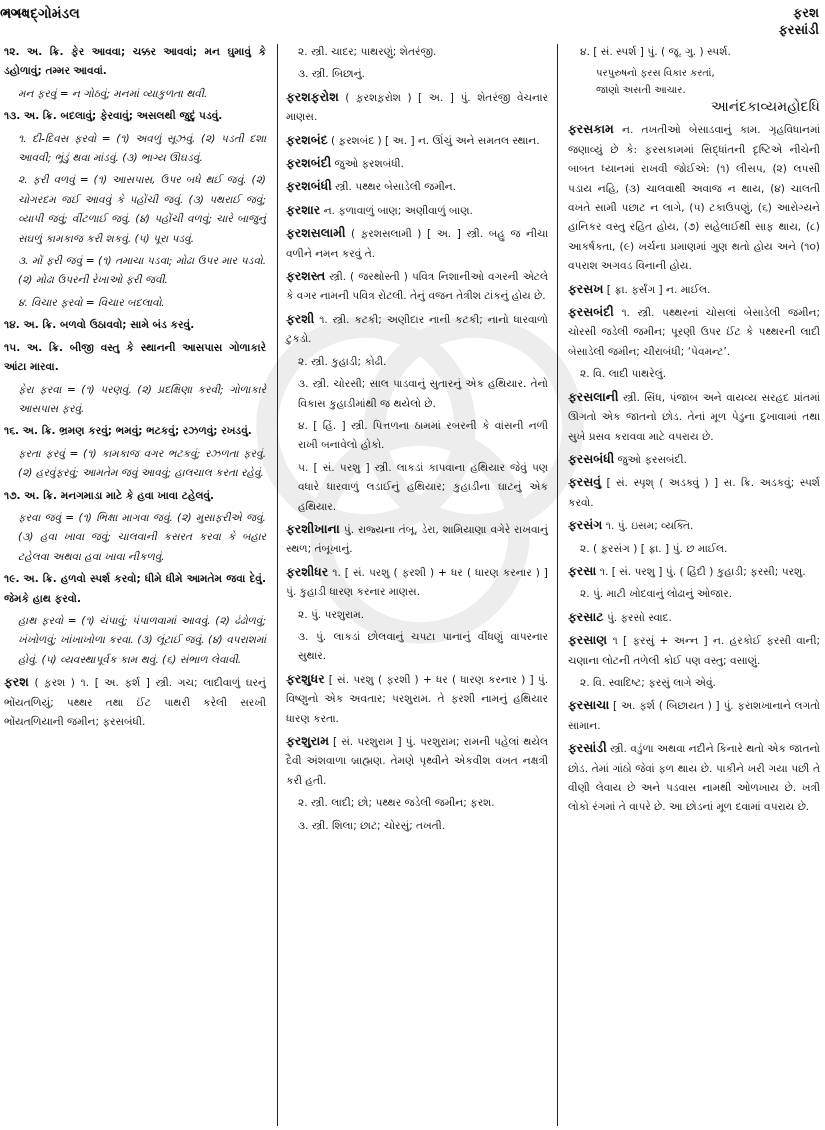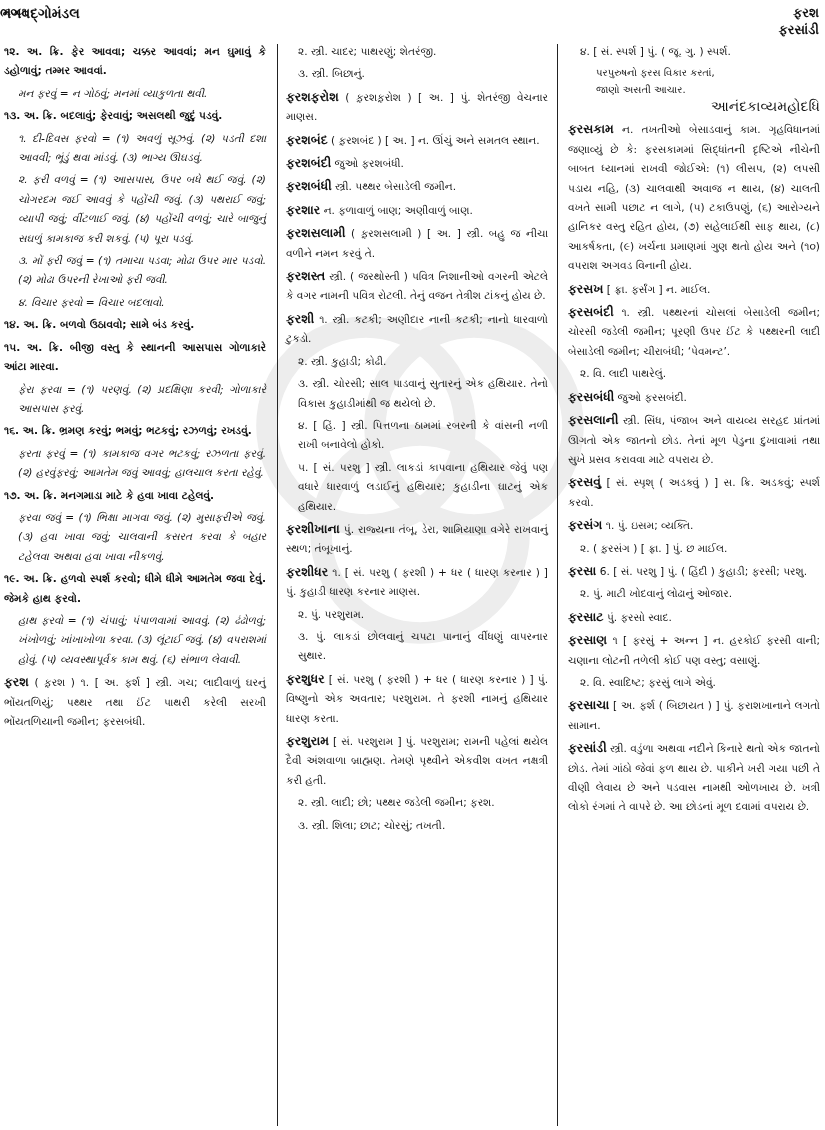--- a/index.html
+++ b/index.html
@@ -94,25 +94,25 @@
   </div>
 <div class="col c3" id="col3">
     <div class="sense">૪. [ સં. સ્પર્શ ] પું. ( જૂ. ગુ. ) સ્પર્શ.</div>
     <div class="quote">પરપુરુષનો ફરસ વિકાર કરતાં,</div>
     <div class="quote">જાણો અસતી આચાર.</div>
     <div class="qsrc">આનંદકાવ્યમહોદધિ</div>
     <div class="entry"><span class="hw">ફરસકામ</span> <span class="body">ન. તખતીઓ બેસાડવાનું કામ. ગૃહવિધાનમાં જણાવ્યું છે કે: ફરસકામમાં સિદ્ધાંતની દૃષ્ટિએ નીચેની બાબત ધ્યાનમાં રાખવી જોઈએ: (૧) લીસપ, (૨) લપસી પડાય નહિ, (૩) ચાલવાથી અવાજ ન થાય, (૪) ચાલતી વખતે સામી પછાટ ન લાગે, (૫) ટકાઉપણું, (૬) આરોગ્યને હાનિકર વસ્તુ રહિત હોય, (૭) સહેલાઈથી સાફ થાય, (૮) આકર્ષકતા, (૯) ખર્ચના પ્રમાણમાં ગુણ થતો હોય અને (૧૦) વપરાશ અગવડ વિનાની હોય.</span></div>
     <div class="entry"><span class="hw">ફરસખ</span> <span class="body">[ ફ્રા. ફર્સંગ ] ન. માઈલ.</span></div>
     <div class="entry"><span class="hw">ફરસબંદી</span> <span class="body">૧. સ્ત્રી. પથ્થરનાં ચોસલાં બેસાડેલી જમીન; ચોરસી જડેલી જમીન; પૂરણી ઉપર ઈંટ કે પથ્થરની લાદી બેસાડેલી જમીન; ચીરાબંધી; ‘પેવમન્ટ’.</span></div>
     <div class="sense">૨. વિ. લાદી પાથરેલું.</div>
+    <div class="entry"><span class="hw">ફરસલાની</span> <span class="body">સ્ત્રી. સિંધ, પંજાબ અને વાયવ્ય સરહદ પ્રાંતમાં ઊગતો એક જાતનો છોડ. તેનાં મૂળ પેડુના દુખાવામાં તથા સુખે પ્રસવ કરાવવા માટે વપરાય છે.</span></div>
     <div class="entry"><span class="hw">ફરસબંધી</span> <span class="body">જુઓ ફરસબંદી.</span></div>
-    <div class="entry"><span class="hw">ફરસલાની</span> <span class="body">સ્ત્રી. સિંધ, પંજાબ અને વાયવ્ય સરહદ પ્રાંતમાં ઊગતો એક જાતનો છોડ. તેનાં મૂળ પેડુના દુખાવામાં તથા સુખે પ્રસવ કરાવવા માટે વપરાય છે.</span></div>
     <div class="entry"><span class="hw">ફરસવું</span> <span class="body">[ સં. સ્પૃશ્ ( અડક્વું ) ] સ. ક્રિ. અડકવું; સ્પર્શ કરવો.</span></div>
     <div class="entry"><span class="hw">ફરસંગ</span> <span class="body">૧. પું. ઇસમ; વ્યક્તિ.</span></div>
     <div class="sense">૨. ( ફ઼રસંગ ) [ ફ્રા. ] પું. છ માઈલ.</div>
-    <div class="entry"><span class="hw">ફરસા</span> <span class="body">6. [ સં. પરશુ ] પું. ( હિંદી ) કુહાડી; ફરસી; પરશુ.</span></div>
+    <div class="entry"><span class="hw">ફરસા</span> <span class="body">૧. [ સં. પરશુ ] પું. ( હિંદી ) કુહાડી; ફરસી; પરશુ.</span></div>
     <div class="sense">૨. પું. માટી ખોદવાનું લોઢાનું ઓજાર.</div>
     <div class="entry"><span class="hw">ફરસાટ</span> <span class="body">પું. ફરસો સ્વાદ.</span></div>
     <div class="entry"><span class="hw">ફરસાણ</span> <span class="body">૧ [ ફરસું + અન્ન ] ન. હરકોઈ ફરસી વાની; ચણાના લોટની તળેલી કોઈ પણ વસ્તુ; વસાણું.</span></div>
     <div class="sense">૨. વિ. સ્વાદિષ્ટ; ફરસું લાગે એવું.</div>
     <div class="entry"><span class="hw">ફરસાચા</span> <span class="body">[ અ. ફર્શ ( બિછાયત ) ] પું. ફરાશખાનાને લગતો સામાન.</span></div>
     <div class="entry"><span class="hw">ફરસાંડી</span> <span class="body">સ્ત્રી. વડુંળા અથવા નદીને કિનારે થતો એક જાતનો છોડ. તેમાં ગાંઠો જેવાં ફળ થાય છે. પાકીને ખરી ગયા પછી તે વીણી લેવાય છે અને પડવાસ નામથી ઓળખાય છે. ખત્રી લોકો રંગમાં તે વાપરે છે. આ છોડનાં મૂળ દવામાં વપરાય છે.</span></div>
   </div>
 
 </body></html>

